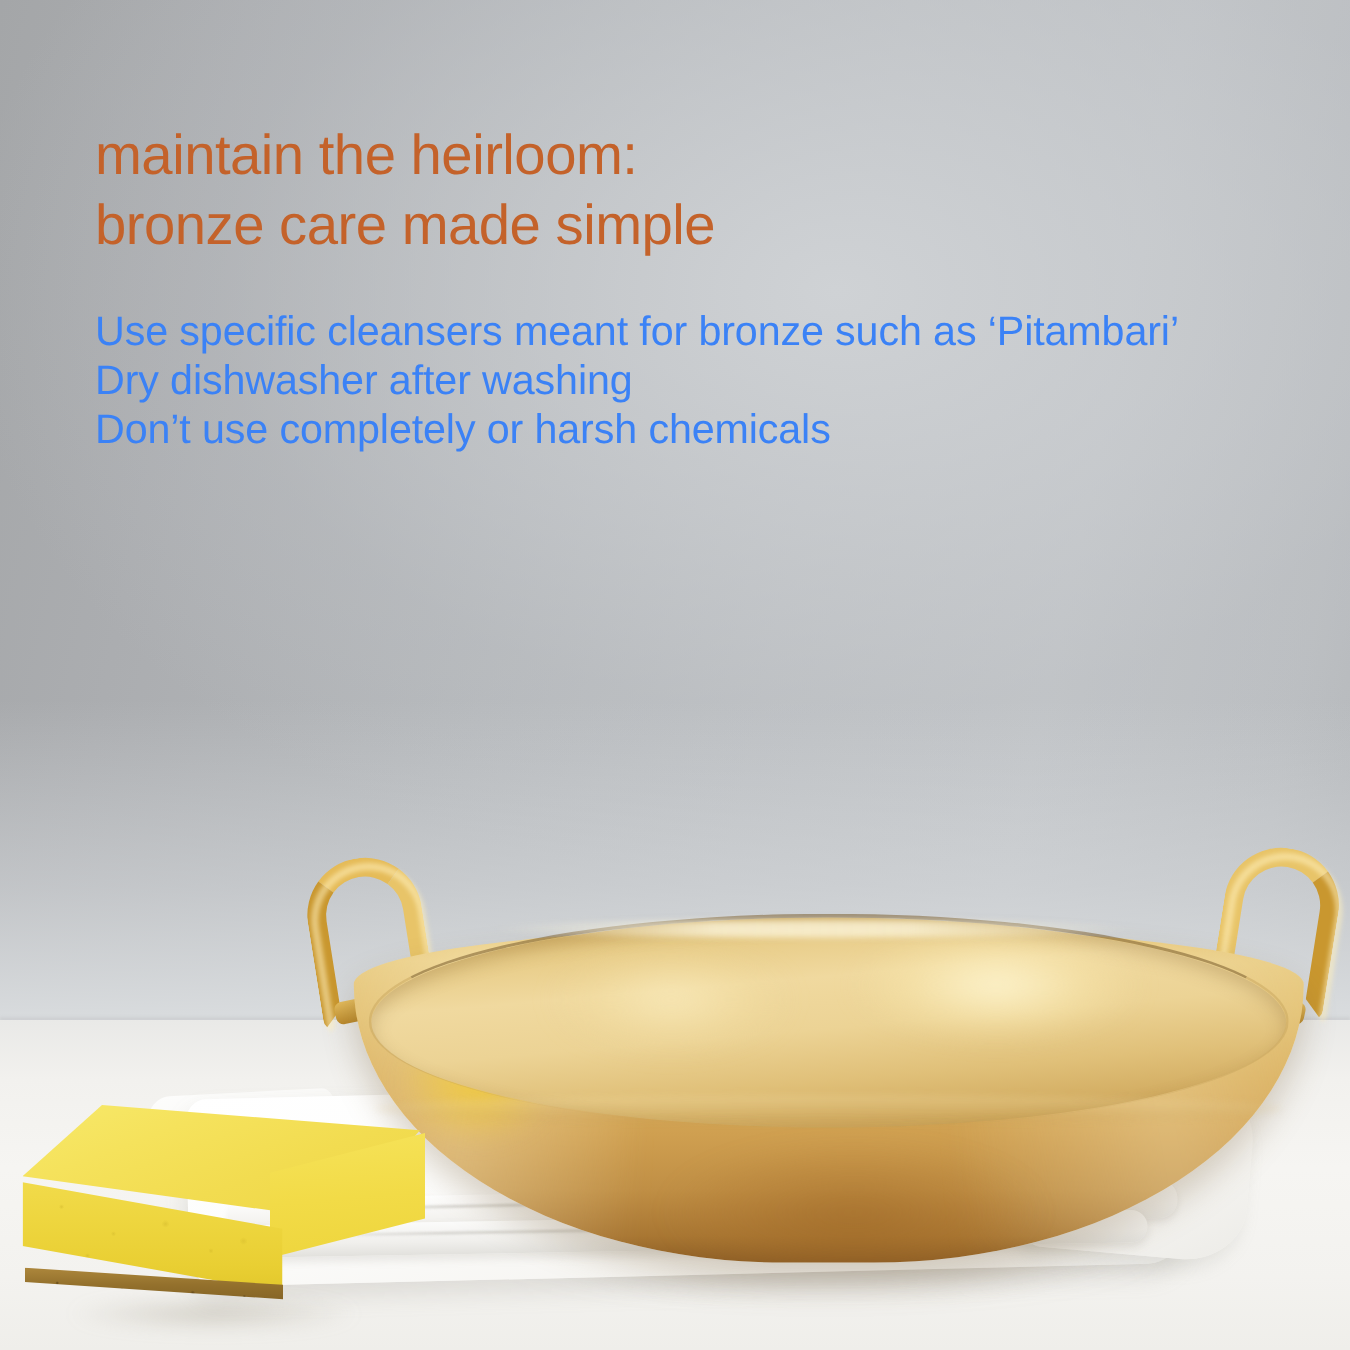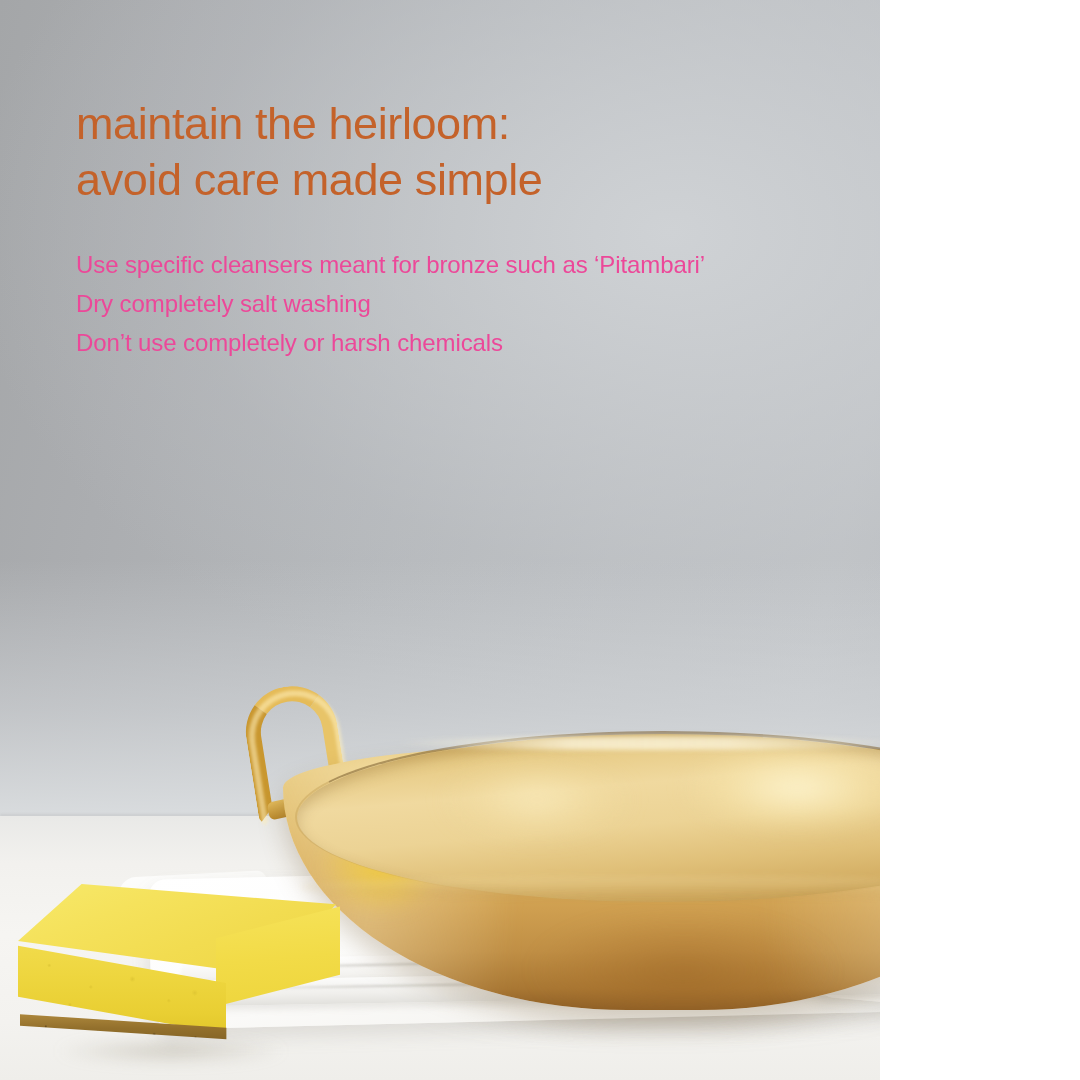--- a/index.html
+++ b/index.html
@@ -6,21 +6,21 @@
 
   html, body {
     width:1080px; height:1080px;
     background:#ffffff;
     font-family:"Liberation Sans", sans-serif;
     overflow:hidden;
   }
 
   #stage {
     position:relative;
-    width:880px; height:1080px;
+    width:1080px; height:1080px;
     overflow:hidden;
     text-decoration:underline;
   }
 
   
 
   .wall {
     position:absolute; left:0; top:0; width:1080px; height:830px;
     background:
       radial-gradient(ellipse 900px 620px at 62% 28%, rgba(208,211,214,0.95) 0%, rgba(190,193,197,0.35) 55%, rgba(176,179,183,0) 78%),
@@ -303,25 +303,25 @@
     font-weight:400;
     line-height:56px;
     letter-spacing:-0.4px;
     color:#c4622a;
   }
   .headline .hl-line { display:block; white-space:nowrap; }
 
   .care-list { margin-top:37px; }
   .care-line {
     display:block;
-    font-size:24px;
+    font-size:33px;
     font-weight:400;
     line-height:39px;
     letter-spacing:-0.1px;
-    color:#ec4899;
+    color:#3b82f6;
     white-space:nowrap;
   }
 </style>
 </head>
 <body>
 
 <div id="stage">
 
   <div class="wall"></div>
   <div class="wall-soft"></div>
@@ -373,22 +373,22 @@
     <div class="sponge-side"></div>
     <div class="sponge-front"></div>
     <div class="sponge-texture"></div>
     <div class="sponge-scrub"></div>
     <div class="sponge-scrub-grain"></div>
   </div>
 
   <div class="text-block">
     <div class="headline">
       <span class="hl-line">maintain the heirloom:</span>
-      <span class="hl-line">avoid care made simple</span>
+      <span class="hl-line">bronze care made simple</span>
     </div>
     <div class="care-list">
       <span class="care-line">Use specific cleansers meant for bronze such as ‘Pitambari’</span>
-      <span class="care-line">Dry completely salt washing</span>
+      <span class="care-line">Dry dishwasher after washing</span>
       <span class="care-line">Don’t use completely or harsh chemicals</span>
     </div>
   </div>
 
 </div>
 
 </body></html>

